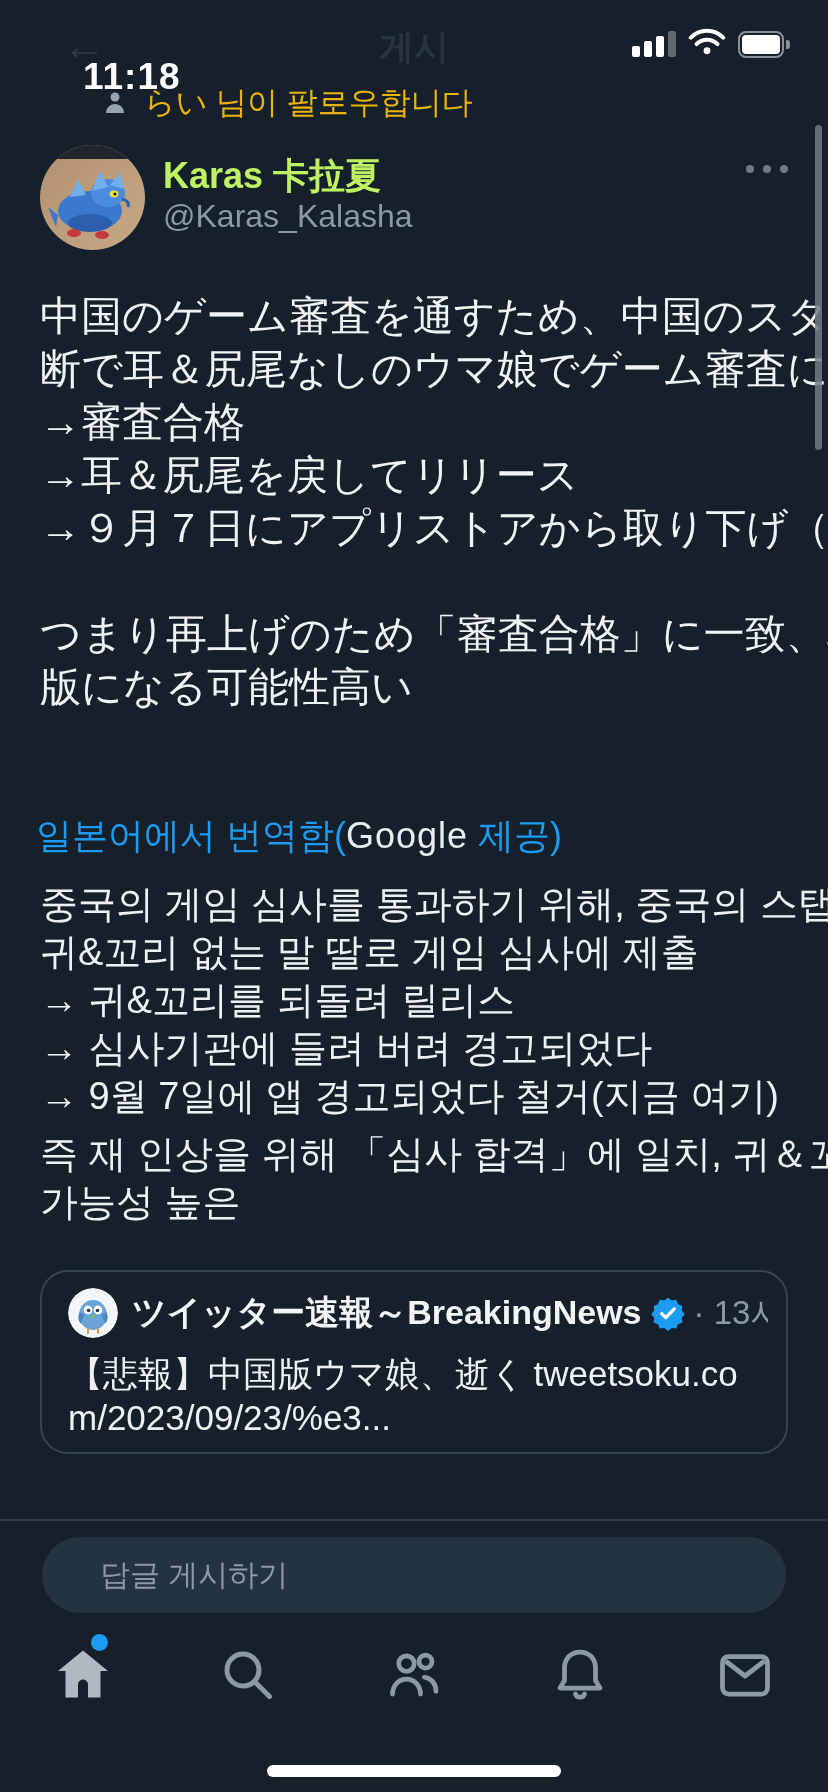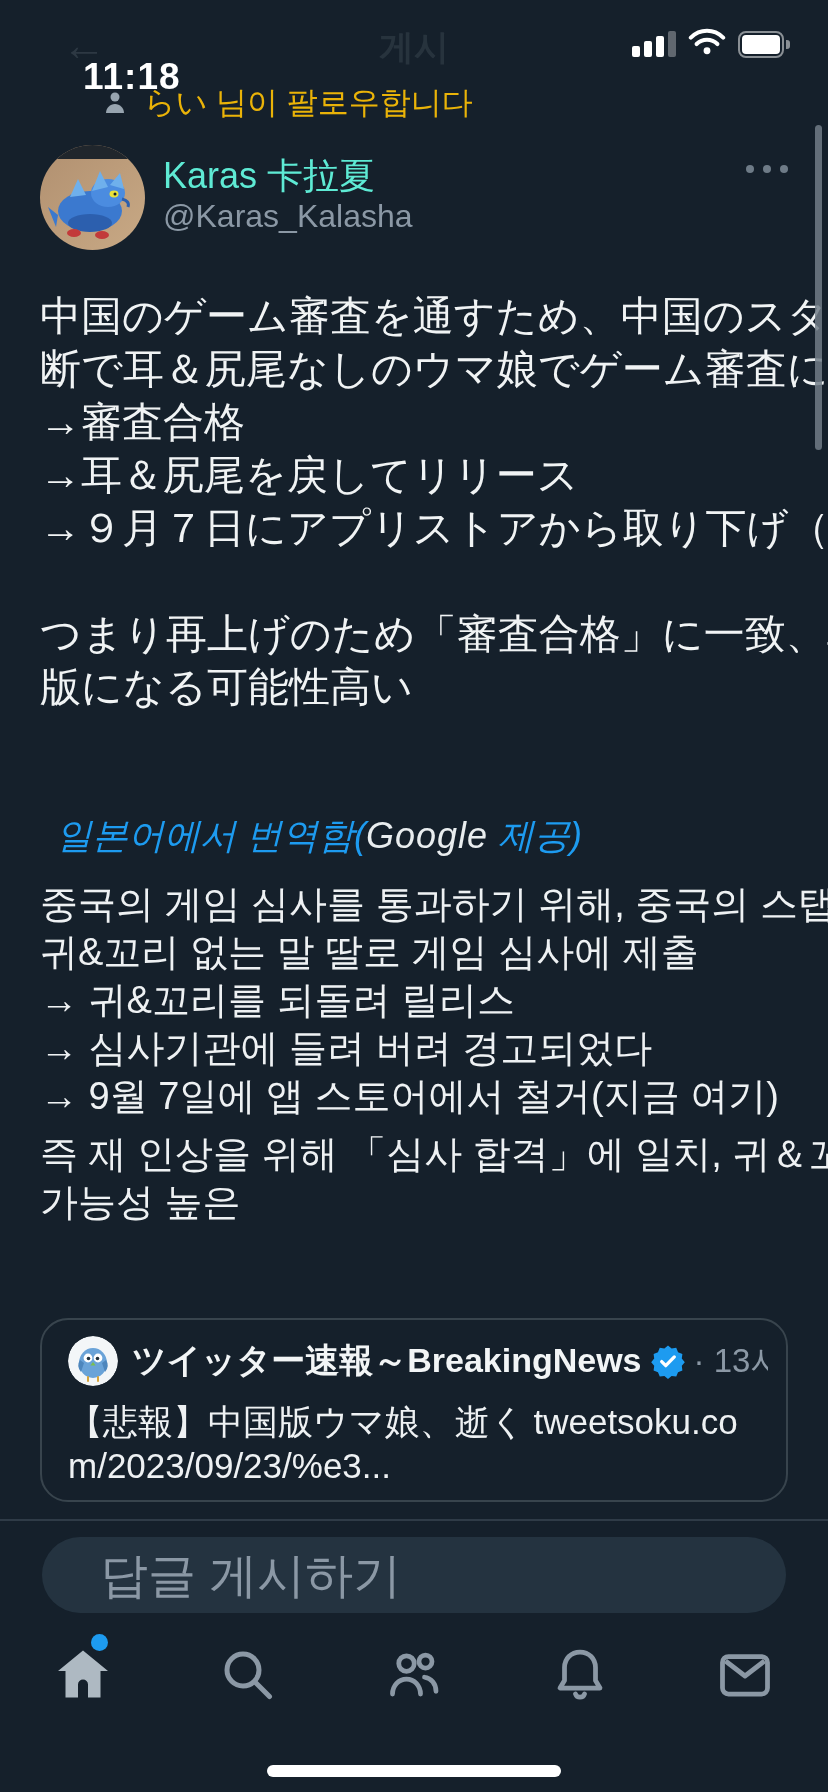--- a/index.html
+++ b/index.html
@@ -27,49 +27,49 @@
   .battery .fill{position:absolute;left:4px;top:4px;width:38px;height:19px;background:#fff;border-radius:4px;}
   .battery .tip{position:absolute;right:2px;top:9px;width:4px;height:9px;background:rgba(255,255,255,.5);border-radius:0 3px 3px 0;}
 
   
   .follow-banner{left:0;top:82px;width:828px;height:42px;display:flex;align-items:center;}
   .follow-banner .picon{margin-left:100px;margin-right:14px;display:flex;}
   .follow-banner .ftext{font-size:31px;color:#eab308;}
 
   
   .avatar{left:40px;top:145px;width:105px;height:105px;border-radius:50%;overflow:hidden;}
-  .author-name{left:163px;top:152px;font-size:36px;font-weight:normal;color:#5eead4;}
+  .author-name{left:163px;top:152px;font-size:36px;font-weight:bold;color:#bef264;}
   .author-handle{left:163px;top:198px;font-size:32px;color:#8b98a5;}
   .more-dots{right:40px;top:165px;display:flex;gap:9px;}
   .more-dots i{width:8px;height:8px;border-radius:50%;background:#6e7b87;display:block;}
 
   
   .ja-block{left:40px;top:290px;width:760px;}
   .ja-line{height:53px;line-height:53px;font-size:41px;color:#f0f3f4;white-space:nowrap;}
-  .notice{left:56px;top:812px;width:760px;height:48px;line-height:48px;font-size:36px;white-space:nowrap;font-style:italic;}
+  .notice{left:36px;top:812px;width:760px;height:48px;line-height:48px;font-size:36px;white-space:nowrap;}
   .notice .blue{color:#1d9bf0;}
   .notice .brand{color:#e9edef;letter-spacing:1px;}
   .ko-block{left:40px;top:880px;width:760px;}
   .ko-line{height:48px;line-height:48px;font-size:38px;color:#eef1f3;white-space:nowrap;}
   .ko-line.gap-top{margin-top:10px;}
 
   
-  .quote-card{left:40px;top:1318px;width:748px;height:184px;border:2px solid #38444d;border-radius:28px;box-sizing:border-box;overflow:hidden;}
+  .quote-card{left:40px;top:1270px;width:748px;height:184px;border:2px solid #38444d;border-radius:28px;box-sizing:border-box;overflow:hidden;}
   .qc-row{position:absolute;left:26px;top:16px;display:flex;align-items:center;width:700px;overflow:hidden;}
   .qc-avatar{width:50px;height:50px;border-radius:50%;overflow:hidden;flex:0 0 auto;}
   .qc-name{margin-left:14px;font-size:34px;font-weight:bold;color:#f2f5f6;white-space:nowrap;}
   .qc-badge{margin-left:8px;flex:0 0 auto;display:flex;}
   .qc-time{margin-left:8px;font-size:33px;color:#8b98a5;white-space:nowrap;max-width:112px;overflow:hidden;flex:0 0 auto;}
   .qc-text{position:absolute;left:26px;top:80px;width:700px;font-size:35px;line-height:44px;color:#eef1f3;word-break:break-all;}
   .qc-text .url{margin-left:8px;}
 
   
   .divider{left:0;top:1519px;width:828px;height:2px;background:#2f3b47;}
   .reply-input{left:42px;top:1537px;width:744px;height:76px;border-radius:38px;background:#243340;border:none;outline:none;
-    box-sizing:border-box;padding:0 30px 0 58px;font-size:48px;color:#e9edef;font-family:"Liberation Sans",sans-serif;}
+    box-sizing:border-box;padding:0 30px 0 58px;font-size:30px;color:#e9edef;font-family:"Liberation Sans",sans-serif;}
   .reply-input::placeholder{color:#8b98a5;opacity:1;}
 
   
   .bottom-nav{left:0;top:1636px;width:828px;height:78px;display:flex;}
   .nav-item{flex:1;display:flex;align-items:center;justify-content:center;position:relative;}
   .nav-badge{position:absolute;top:-2px;left:calc(50% + 8px);width:17px;height:17px;border-radius:50%;background:#1d9bf0;}
   .home-indicator{left:267px;top:1765px;width:294px;height:12px;border-radius:6px;background:#ffffff;}
   .scrollbar{left:815px;top:125px;width:7px;height:325px;border-radius:4px;background:#717c87;opacity:.85;}
 </style>
 </head>
@@ -157,21 +157,21 @@
 
   <div class="abs notice">
     <span class="blue">일본어에서 번역함(</span><span class="brand">Google</span><span class="blue"> 제공)</span>
   </div>
 
   <div class="abs ko-block">
     <div class="ko-line">중국의 게임 심사를 통과하기 위해, 중국의 스탭은 독단으로</div>
     <div class="ko-line">귀&amp;꼬리 없는 말 딸로 게임 심사에 제출</div>
     <div class="ko-line">→ 귀&amp;꼬리를 되돌려 릴리스</div>
     <div class="ko-line">→ 심사기관에 들려 버려 경고되었다</div>
-    <div class="ko-line">→ 9월 7일에 앱 스토어에서 철거(지금 여기)</div>
+    <div class="ko-line">→ 9월 7일에 앱 경고되었다 철거(지금 여기)</div>
     <div class="ko-line gap-top">즉 재 인상을 위해 「심사 합격」에 일치, 귀＆꼬리 없는 판이 될</div>
     <div class="ko-line">가능성 높은</div>
   </div>
 
   <div class="abs quote-card">
     <div class="qc-row">
       <span class="qc-avatar">
         <svg width="50" height="50" viewBox="0 0 50 50">
           <circle cx="25" cy="25" r="25" fill="#f3f6f8"></circle>
           <ellipse cx="25" cy="27" rx="14" ry="15" fill="#6aa3d8"></ellipse>

